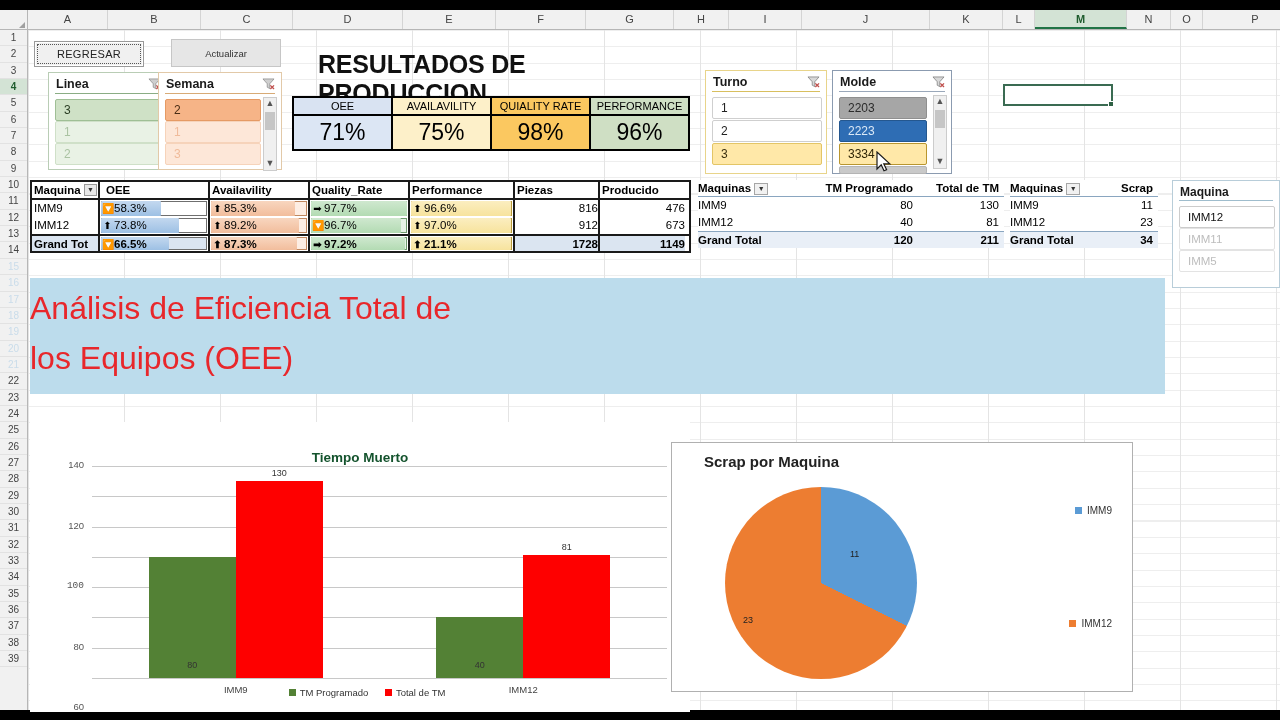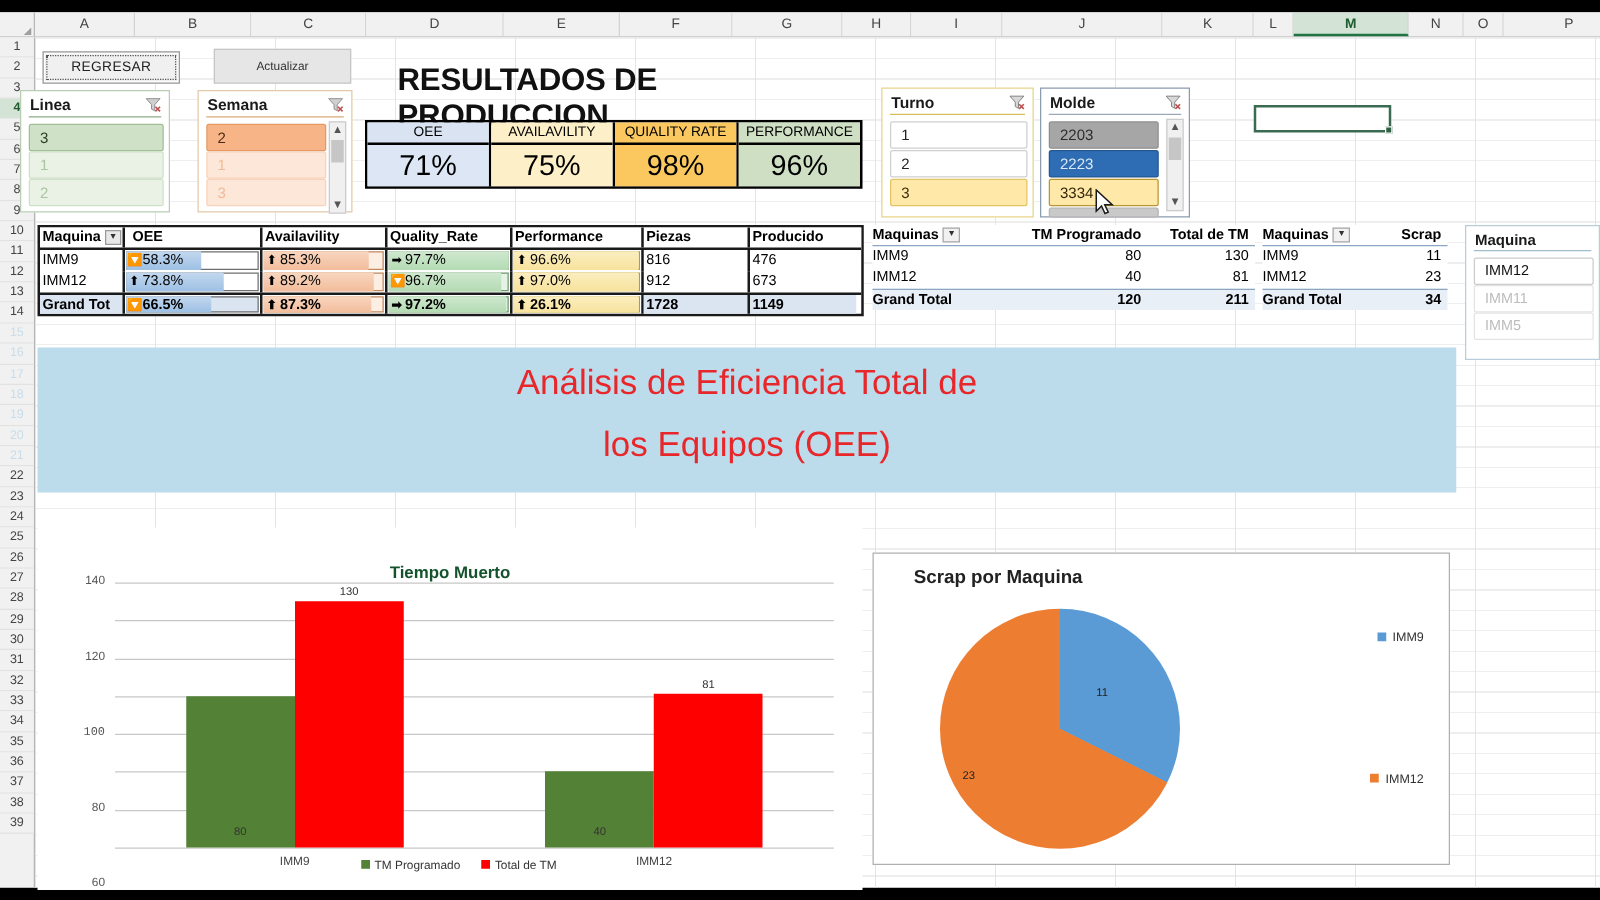--- a/index.html
+++ b/index.html
@@ -84,21 +84,21 @@
   .slicer .s-rule{ position:absolute; left:6px; right:6px; top:20px; height:1px; }
   .slicer .s-clear{
     position:absolute; right:6px; top:5px; width:13px; height:12px;
   }
   .slicer .item{
     position:absolute; left:6px; font-size:12px; line-height:20px;
     padding-left:8px; border-radius:2px; border:1px solid transparent;
   }
 
   
-  #slicer-linea{ left:16px; top:62px; width:120px; height:98px; border-color:#b9cdb5; }
+  #slicer-linea{ left:48px; top:62px; width:120px; height:98px; border-color:#b9cdb5; }
   #slicer-linea .s-rule{ background:#8aad84; }
   #slicer-linea .item{ width:108px; }
   #slicer-linea .it0{ top:26px; background:#cfe1c6; border-color:#9fbf95; color:#2b3e24; }
   #slicer-linea .it1{ top:48px; background:#e9f2e5; border-color:#cfe0c8; color:#aac3a2; }
   #slicer-linea .it2{ top:70px; background:#e9f2e5; border-color:#cfe0c8; color:#aac3a2; }
 
   
   #slicer-semana{ left:158px; top:62px; width:124px; height:98px; border-color:#e2c9a8; }
   #slicer-semana .s-rule{ background:#d8ab76; }
   #slicer-semana .item{ width:96px; }
@@ -176,21 +176,21 @@
   .pv-row.hdr .w-oee{ padding-left:6px; }
   .hdr-filter{ position:absolute; right:1px; top:2px; width:13px; height:12px;
     background:#e8e8e8; border:1px solid #9a9a9a; font-size:7px; color:#333;
     text-align:center; line-height:10px; }
   .bar{ position:absolute; left:1px; top:1px; bottom:1px; border-radius:1px; }
   .cellbox{ position:absolute; left:1px; top:1px; right:1px; bottom:1px;
     border:1px solid #6f6f6f; }
   .ico{ position:relative; z-index:3; display:inline-block; width:11px;
     text-align:center; font-size:10px; margin-right:1px; }
   .txt{ position:relative; z-index:3; }
-  .num{ text-align:left; }
+  .num{ text-align:right; }
   .pv-row.tot .num{ background:#dbe5f1; }
   .pv-row.tot .w-maq{ background:#dbe5f1; }
 
   
   .rp{ position:absolute; font-size:11.5px; background:#fff; }
   .rp .r{ display:flex; height:17px; line-height:17px; }
   .rp .r.hdr{ font-weight:bold; border-bottom:1px solid #8aa6c0; }
   .rp .r.tot{ font-weight:bold; background:#e9eff7; border-top:1px solid #8aa6c0; }
   .rp .c{ overflow:hidden; }
   .rp .right{ text-align:right; padding-right:5px; }
@@ -199,42 +199,42 @@
     vertical-align:middle; color:#333; }
 
   #rp-tm{ left:698px; top:170px; width:306px; }
   #rp-tm .c1{ flex:0 0 120px; } #rp-tm .c2{ flex:0 0 100px; } #rp-tm .c3{ flex:0 0 86px; }
   #rp-scrap{ left:1010px; top:170px; width:148px; }
   #rp-scrap .c1{ flex:0 0 92px; } #rp-scrap .c2{ flex:0 0 56px; }
 
   
   .banner{ position:absolute; left:30px; top:268px; width:1135px; height:116px;
     background:#bcdcec; }
-  .banner .bt{ position:absolute; left:0; width:100%; text-align:center;
-    color:#e8272b; font-size:28px; }
+  .banner .bt{ position:absolute; left:0; width:100%; text-align:left;
+    color:#e8272b; font-size:32px; }
   .banner .l1{ top:12px; } .banner .l2{ top:62px; }
 
   
   .chart-bar{ position:absolute; left:30px; top:412px; width:660px; height:290px;
     background:#fff; }
   .cb-title{ position:absolute; top:28px; width:100%; text-align:center;
     font-size:13.5px; font-weight:bold; color:#14532d; }
   .plot{ position:absolute; left:62px; top:44px; width:575px; height:212px; }
   .gl{ position:absolute; left:0; width:100%; height:1px; background:#c8c8c8; }
   .ylab{ position:absolute; right:100%; margin-right:8px; font-size:9.5px;
     color:#555; transform:translateY(-7px); text-align:right; width:34px; }
   .bar-col{ position:absolute; bottom:0; }
   .bar-val{ position:absolute; left:0; width:100%; text-align:center;
     font-size:9px; color:#333; }
   .xlab{ position:absolute; top:218px; font-size:9.5px; color:#444; text-align:center; }
   .cb-legend{ position:absolute; bottom:14px; width:100%; text-align:center; font-size:9.5px; color:#333; }
   .cb-legend span.k{ display:inline-block; width:7px; height:7px; margin:0 4px 0 14px; }
 
   
-  .chart-pie{ position:absolute; left:698px; top:432px; width:462px; height:250px;
+  .chart-pie{ position:absolute; left:671px; top:432px; width:462px; height:250px;
     background:#fff; border:1px solid #b0b0b0;padding-left:19px; }
   .cp-title{ position:absolute; left:32px; top:10px; font-size:15px;
     font-weight:bold; color:#222; }
   .pie{ position:absolute; left:53px; top:44px; width:192px; height:192px;
     border-radius:50%; }
   .pie-lab{ position:absolute; font-size:9px; color:#222; }
   .cp-legend{ position:absolute; right:20px; font-size:10px; color:#333; }
   .cp-legend .k{ display:inline-block; width:7px; height:7px; margin-right:5px; }
 
   
@@ -483,21 +483,21 @@
           <span class="ico">⬆</span><span class="txt">87.3%</span>
         </div>
         <div class="pv-c w-qr">
           <div class="cellbox" style="background:#e6f2e6;border-color:#6f9a6f"></div>
           <div class="bar" style="width:94px;background:linear-gradient(#cfe8cf,#b3dbb3)"></div>
           <span class="ico">➡</span><span class="txt">97.2%</span>
         </div>
         <div class="pv-c w-pf">
           <div class="cellbox" style="background:#fdf3d4;border-color:#b89a3c"></div>
           <div class="bar" style="width:100px;background:linear-gradient(#fbeec0,#f7e39d)"></div>
-          <span class="ico">⬆</span><span class="txt">26.1%</span>
+          <span class="ico">⬆</span><span class="txt">21.1%</span>
         </div>
         <div class="pv-c w-pz num">1728</div>
         <div class="pv-c w-pr num">1149</div>
       </div>
     </div>
 
     <div class="rp" id="rp-tm">
       <div class="r hdr">
         <div class="c c1">
           <span>Maquinas</span>

